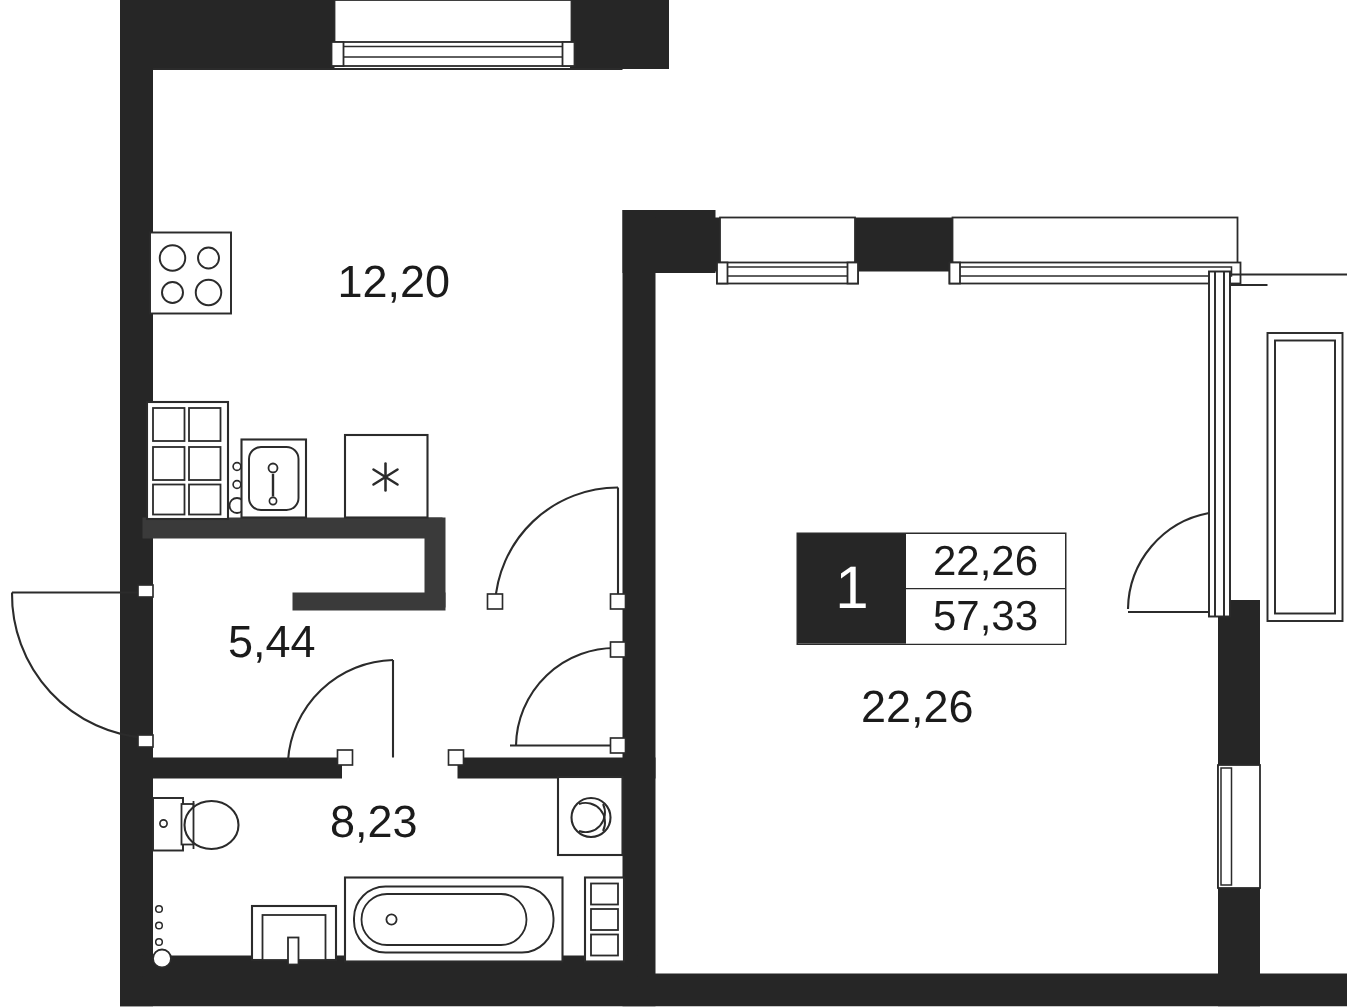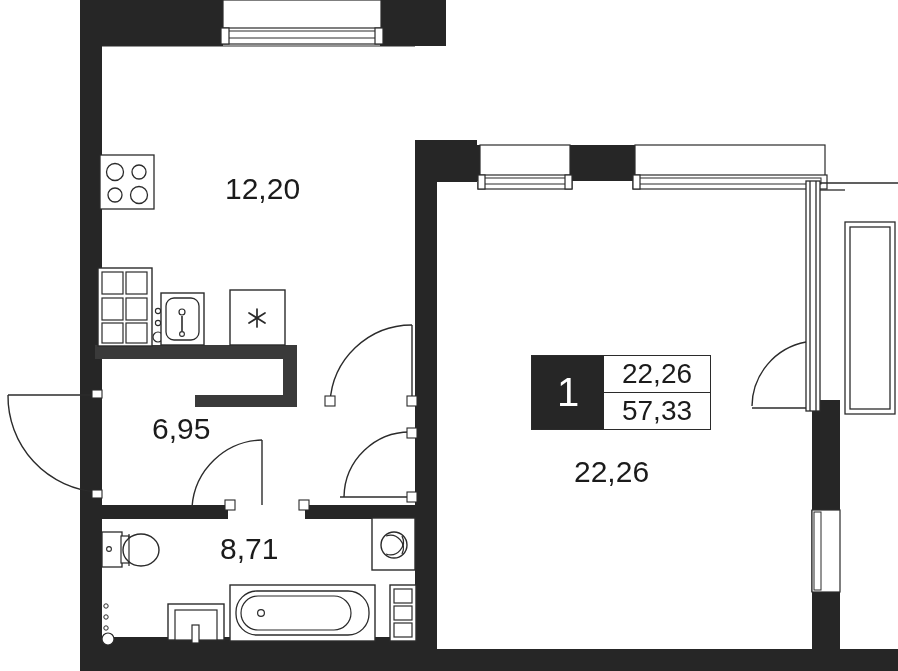--- a/index.html
+++ b/index.html
@@ -292,23 +292,23 @@
         <rect x="394" y="589" width="18" height="14" fill="#ffffff" stroke="#2b2b2b" stroke-width="1.2"></rect>
         <rect x="394" y="606" width="18" height="14" fill="#ffffff" stroke="#2b2b2b" stroke-width="1.2"></rect>
         <rect x="394" y="623" width="18" height="14" fill="#ffffff" stroke="#2b2b2b" stroke-width="1.2"></rect>
       </g>
     </g>
 
   </svg>
 
   <div class="area-label" style="left:193px; top:172px;margin-left:32px;">12,20</div>
 
-  <div class="area-label" style="left:152px; top:412px;">6,95</div>
-
-  <div class="area-label" style="left:220px; top:532px;">8,71</div>
+  <div class="area-label" style="left:152px; top:412px;">5,44</div>
+
+  <div class="area-label" style="left:220px; top:532px;">8,23</div>
 
   <div class="area-label" style="left:574px; top:455px;">22,26</div>
 
   <div id="info-badge">
     <div id="badge-rooms">1</div>
     <div id="badge-areas">
       <div class="badge-area-cell" id="badge-living">22,26</div>
       <div class="badge-area-cell" id="badge-total">57,33</div>
     </div>
   </div>

